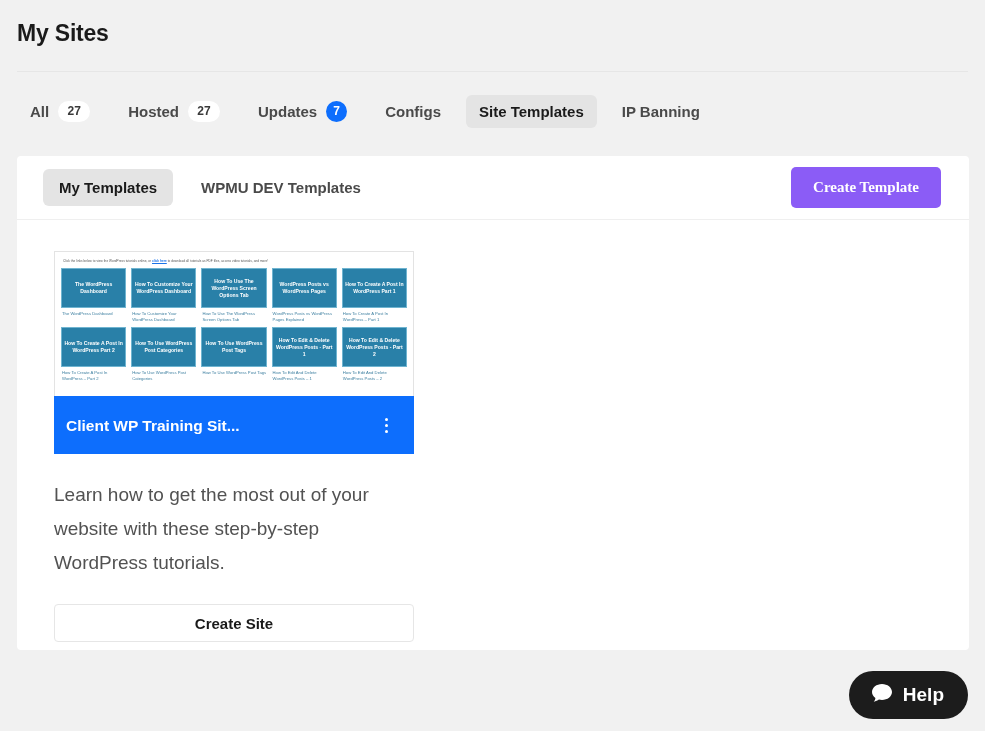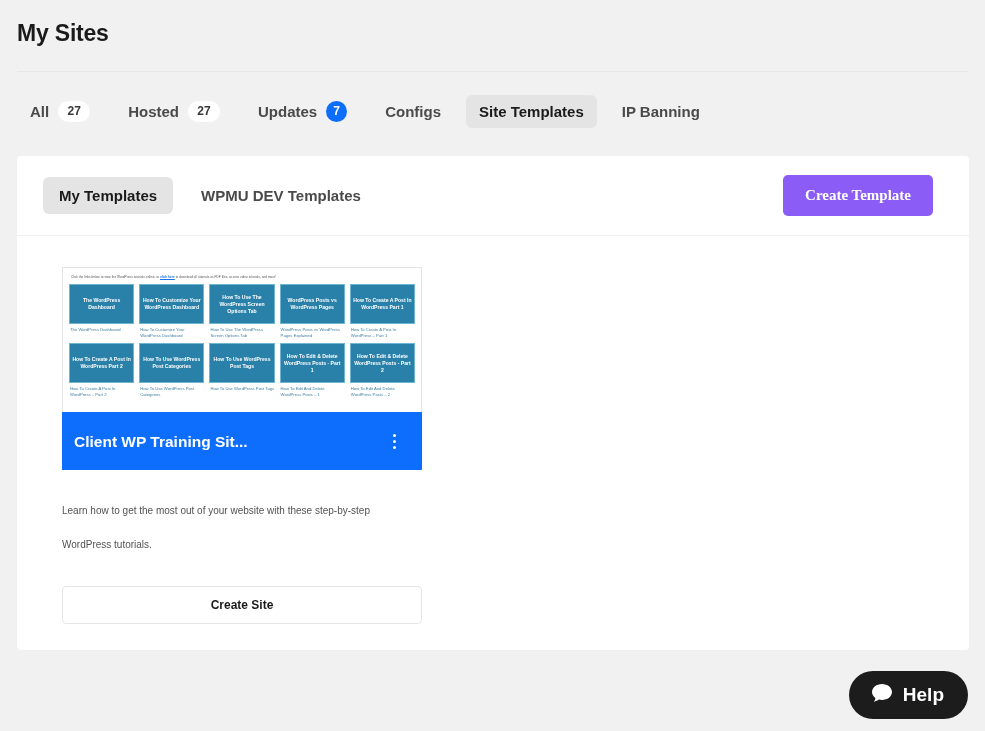--- a/index.html
+++ b/index.html
@@ -79,25 +79,25 @@
     position: absolute;
     left: 17px;
     top: 156px;
     width: 952px;
     height: 494px;
     background: #ffffff;
     border-radius: 4px;
   }
   .card-header {
     position: relative;
-    height: 80px;
+    height: 64px;
     border-bottom: 1px solid #efefef;
     display: flex;
     align-items: center;
-    padding: 0 36px 0 26px;
+    padding: 0 28px 0 26px;
   }
   .sub-tab {
     padding: 10px 16px;
     border-radius: 6px;
     font-size: 15px;
     font-weight: bold;
     color: #4a4a4a;
     cursor: pointer;
     white-space: nowrap;
   }
@@ -114,21 +114,21 @@
     border-radius: 5px;
     font-family: Liberation Serif, serif;
     font-size: 15px;
     font-weight: bold;
     padding: 12px 22px;
     cursor: pointer;
   }
 
   
   .card-body { padding: 31px 0 0 37px; }
-  .template-card { width: 360px; margin-left: 8px; }
+  .template-card { width: 360px; }
   .thumb {
     width: 360px;
     height: 145px;
     background: #ffffff;
     border: 1px solid #e3e3e3;
     border-bottom: none;
     overflow: hidden;
     padding: 5px 6px 0 6px;
   }
   .thumb-note {
@@ -208,33 +208,33 @@
     display: block;
     width: 3px;
     height: 3px;
     background: #ffffff;
     border-radius: 50%;
   }
 
   .tpl-desc {
     margin-top: 24px;
     width: 345px;
-    font-size: 10px;
+    font-size: 19px;
     line-height: 34px;
     color: #525252;
   }
   .btn-outline {
     margin-top: 24px;
     width: 360px;
     height: 38px;
     background: #ffffff;
     border: 1px solid #e6e6e6;
     border-radius: 4px;
     font-family: "Liberation Sans", sans-serif;
-    font-size: 12px;
+    font-size: 15px;
     font-weight: bold;
     color: #1a1a1a;
     cursor: pointer;
   }
 
   
   .help-widget {
     position: absolute;
     right: 17px;
     bottom: 12px;

